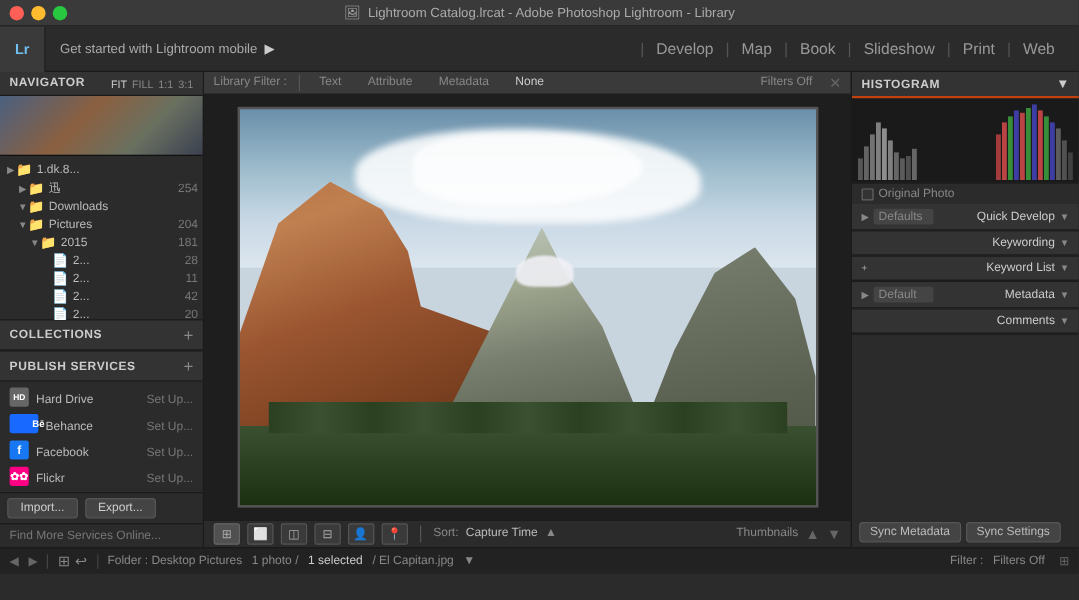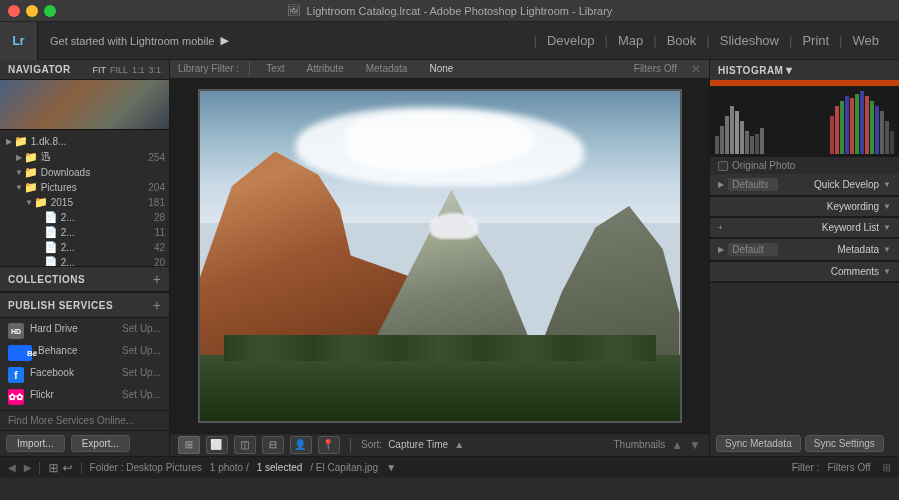--- a/index.html
+++ b/index.html
@@ -170,21 +170,21 @@
       border-bottom: 1px solid #1a1a1a;
       cursor: pointer;
     }
     .section-header .section-title { color: #ccc; font-size: 10px; font-weight: bold; text-transform: uppercase; letter-spacing: 0.5px; }
     .section-add { color: #888; font-size: 14px; cursor: pointer; }
 
     #collections-content, #publish-content { padding: 2px 0; }
 
     .publish-item {
       display: flex;
-      align-items: flex-start;
+      align-items: flex-end;
       padding: 3px 8px;
       cursor: pointer;
     }
     .publish-icon {
       width: 16px; height: 16px;
       border-radius: 2px;
       margin-right: 6px;
       display: flex; align-items: center; justify-content: center;
       font-size: 9px; color: white; font-weight: bold;
       flex-shrink: 0;
@@ -354,23 +354,24 @@
       flex-shrink: 0;
     }
 
     #histogram-section {
       background: #2b2b2b;
       border-bottom: 1px solid #1a1a1a;
     }
     #histogram-header {
       display: flex;
       align-items: center;
+      justify-content: space-between;
       padding: 4px 8px;
       background: #333;
-      border-bottom: 6px solid #c2410c;
+      border-bottom: 2px solid #c2410c;
     }
     #histogram-canvas {
       height: 70px;
       background: #1a1a1a;
       position: relative;
       overflow: hidden;
     }
 
     #right-panels {
       flex: 1;
@@ -599,26 +600,26 @@
         <div class="publish-icon" style="background:#1877f2; font-size:10px; font-weight:bold;">f</div>
         <span class="publish-label">Facebook</span>
         <span class="setup-btn">Set Up...</span>
       </div>
       <div class="publish-item">
         <div class="publish-icon" style="background:#ff0084; font-size:9px;">✿✿</div>
         <span class="publish-label">Flickr</span>
         <span class="setup-btn">Set Up...</span>
       </div>
     </div>
-    <div id="find-more">Find More Services Online...</div>
-
     <div style="display:flex; padding:4px 6px; gap:6px; border-top:1px solid #1a1a1a; margin-top:auto;">
       <button class="bottom-btn">Import...</button>
       <button class="bottom-btn">Export...</button>
     </div>
+
+    <div id="find-more">Find More Services Online...</div>
   </div>
 
   <div id="center-panel">
 
     <div id="library-filter-bar">
       <span class="filter-label">Library Filter :</span>
       <span class="filter-separator"></span>
       <span class="filter-tab">Text</span>
       <span class="filter-tab">Attribute</span>
       <span class="filter-tab">Metadata</span>

